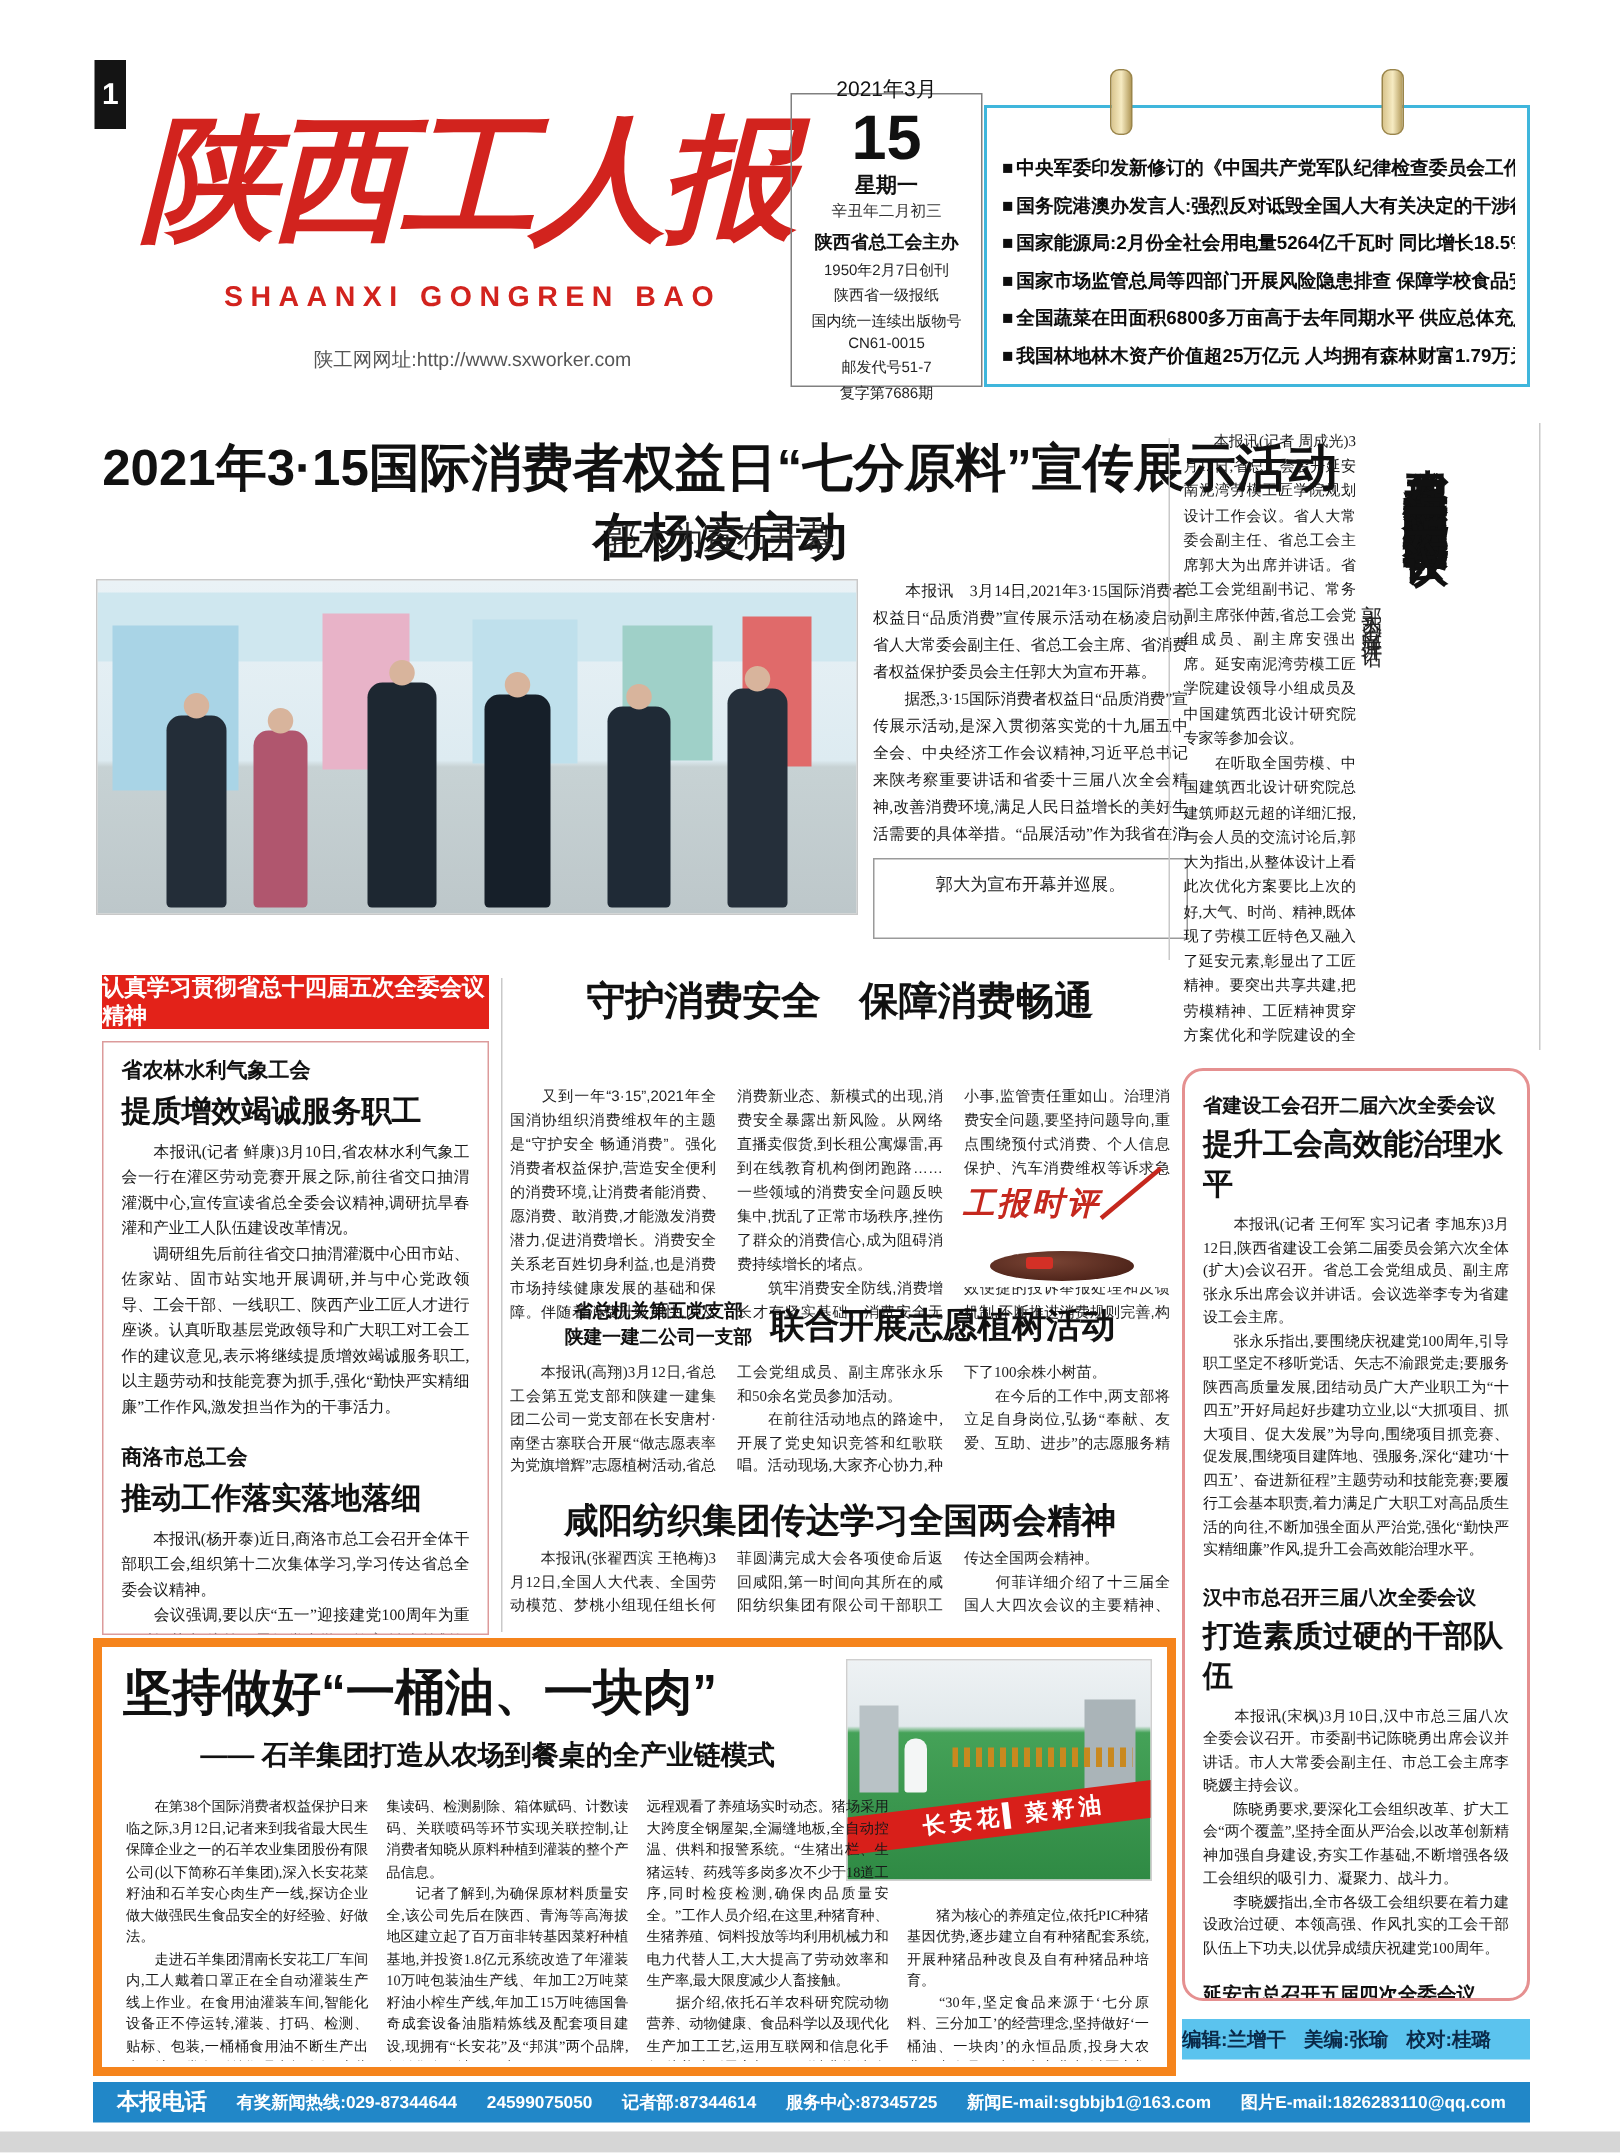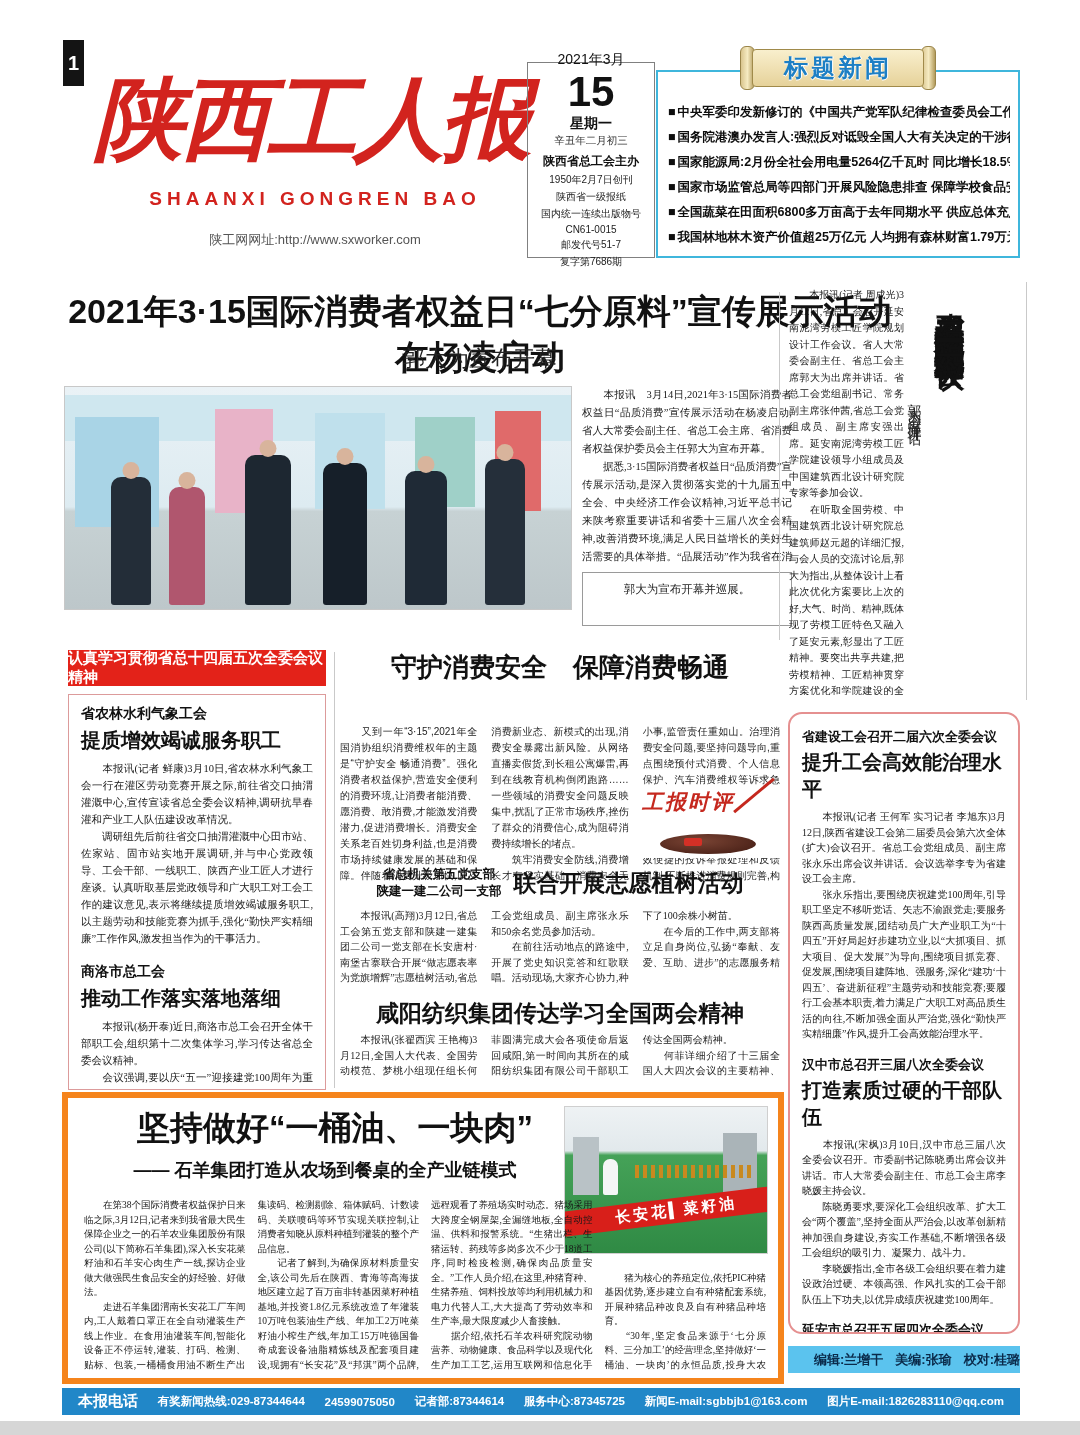--- a/index.html
+++ b/index.html
@@ -98,26 +98,26 @@
 
   
   .rightbox { position:absolute; left:788px; top:712px; width:232px; height:622px; border:2px solid #e59090;
               border-radius:14px; padding:14px 12px; box-sizing:border-box; overflow:hidden; background:#fff; }
   .r-art { margin-bottom:14px; }
   .r-kicker { font-size:13px; font-weight:bold; }
   .r-title { font-size:20px; font-weight:900; margin:3px 0 6px; }
   .r-body { font-size:10px; line-height:15.5px; text-align:justify; white-space:pre-wrap;
             font-family:"Liberation Serif",serif; color:#181818; }
   .editorbar { position:absolute; left:788px; top:1346px; width:232px; height:27px; background:#5bc3ee; color:#0a2a4a;
-               font-size:13px; font-weight:bold; display:flex; align-items:center; justify-content:flex-end; gap:12px; }
+               font-size:13px; font-weight:bold; display:flex; align-items:center; justify-content:flex-start; gap:12px; }
 
   
   .feature { position:absolute; left:62px; top:1092px; width:722px; height:292px; border:6px solid #f5841c;
              box-sizing:border-box; background:#fff; }
-  .f-headline { position:absolute; left:24px; top:8px; width:486px; text-align:center; font-size:33px; font-weight:900; }
+  .f-headline { position:absolute; left:14px; top:8px; width:486px; text-align:left; font-size:33px; font-weight:900; }
   .f-subhead  { position:absolute; left:14px; top:60px; width:486px; text-align:center; font-size:18px; font-weight:bold; }
   .f-photo { position:absolute; right:10px; top:8px; width:202px; height:146px; overflow:hidden; border:1px solid #cfcfcf;
              background:linear-gradient(180deg,#eef2f4 0%,#e2e9ec 30%,#45a258 33%,#2f8a44 100%); }
   .f-banner { position:absolute; left:-8px; top:62%; width:118%; transform:rotate(-7deg); background:#d81f1a; color:#fff;
               font-weight:bold; font-size:15px; text-align:center; letter-spacing:3px; padding:3px 0; }
   .f-machine { position:absolute; background:#b9c2c6; }
   .f-worker { position:absolute; left:38px; top:52px; width:15px; height:36px; background:#f4f6f6; border-radius:7px 7px 2px 2px; }
   .f-bottles { position:absolute; left:70px; top:58px; width:120px; height:13px;
                background:repeating-linear-gradient(90deg,#c9891f 0 4px, rgba(0,0,0,0) 4px 8px); }
   .f-body { position:absolute; left:16px; top:100px; width:682px; height:176px; display:grid;
@@ -154,23 +154,20 @@
     <div class="d-small">国内统一连续出版物号</div>
     <div class="d-small">CN61-0015</div>
     <div class="d-small">邮发代号51-7</div>
     <div class="d-small">复字第7686期</div>
   </div>
 
   <div class="hlnews">
     <div class="scroll">
       <div class="scroll-roll left"></div>
       <div class="scroll-roll right"></div>
-      <div class="scroll-mid">
-          <span>标题新闻</span>
-        </div>
     </div>
     <div class="hl-list">
       <div class="hl-item"><span class="hl-bullet">■</span><span>中央军委印发新修订的《中国共产党军队纪律检查委员会工作规定》</span></div>
       <div class="hl-item"><span class="hl-bullet">■</span><span>国务院港澳办发言人:强烈反对诋毁全国人大有关决定的干涉行径</span></div>
       <div class="hl-item"><span class="hl-bullet">■</span><span>国家能源局:2月份全社会用电量5264亿千瓦时 同比增长18.5%</span></div>
       <div class="hl-item"><span class="hl-bullet">■</span><span>国家市场监管总局等四部门开展风险隐患排查 保障学校食品安全</span></div>
       <div class="hl-item"><span class="hl-bullet">■</span><span>全国蔬菜在田面积6800多万亩高于去年同期水平 供应总体充足</span></div>
       <div class="hl-item"><span class="hl-bullet">■</span><span>我国林地林木资产价值超25万亿元 人均拥有森林财富1.79万元</span></div>
     </div>
   </div>

